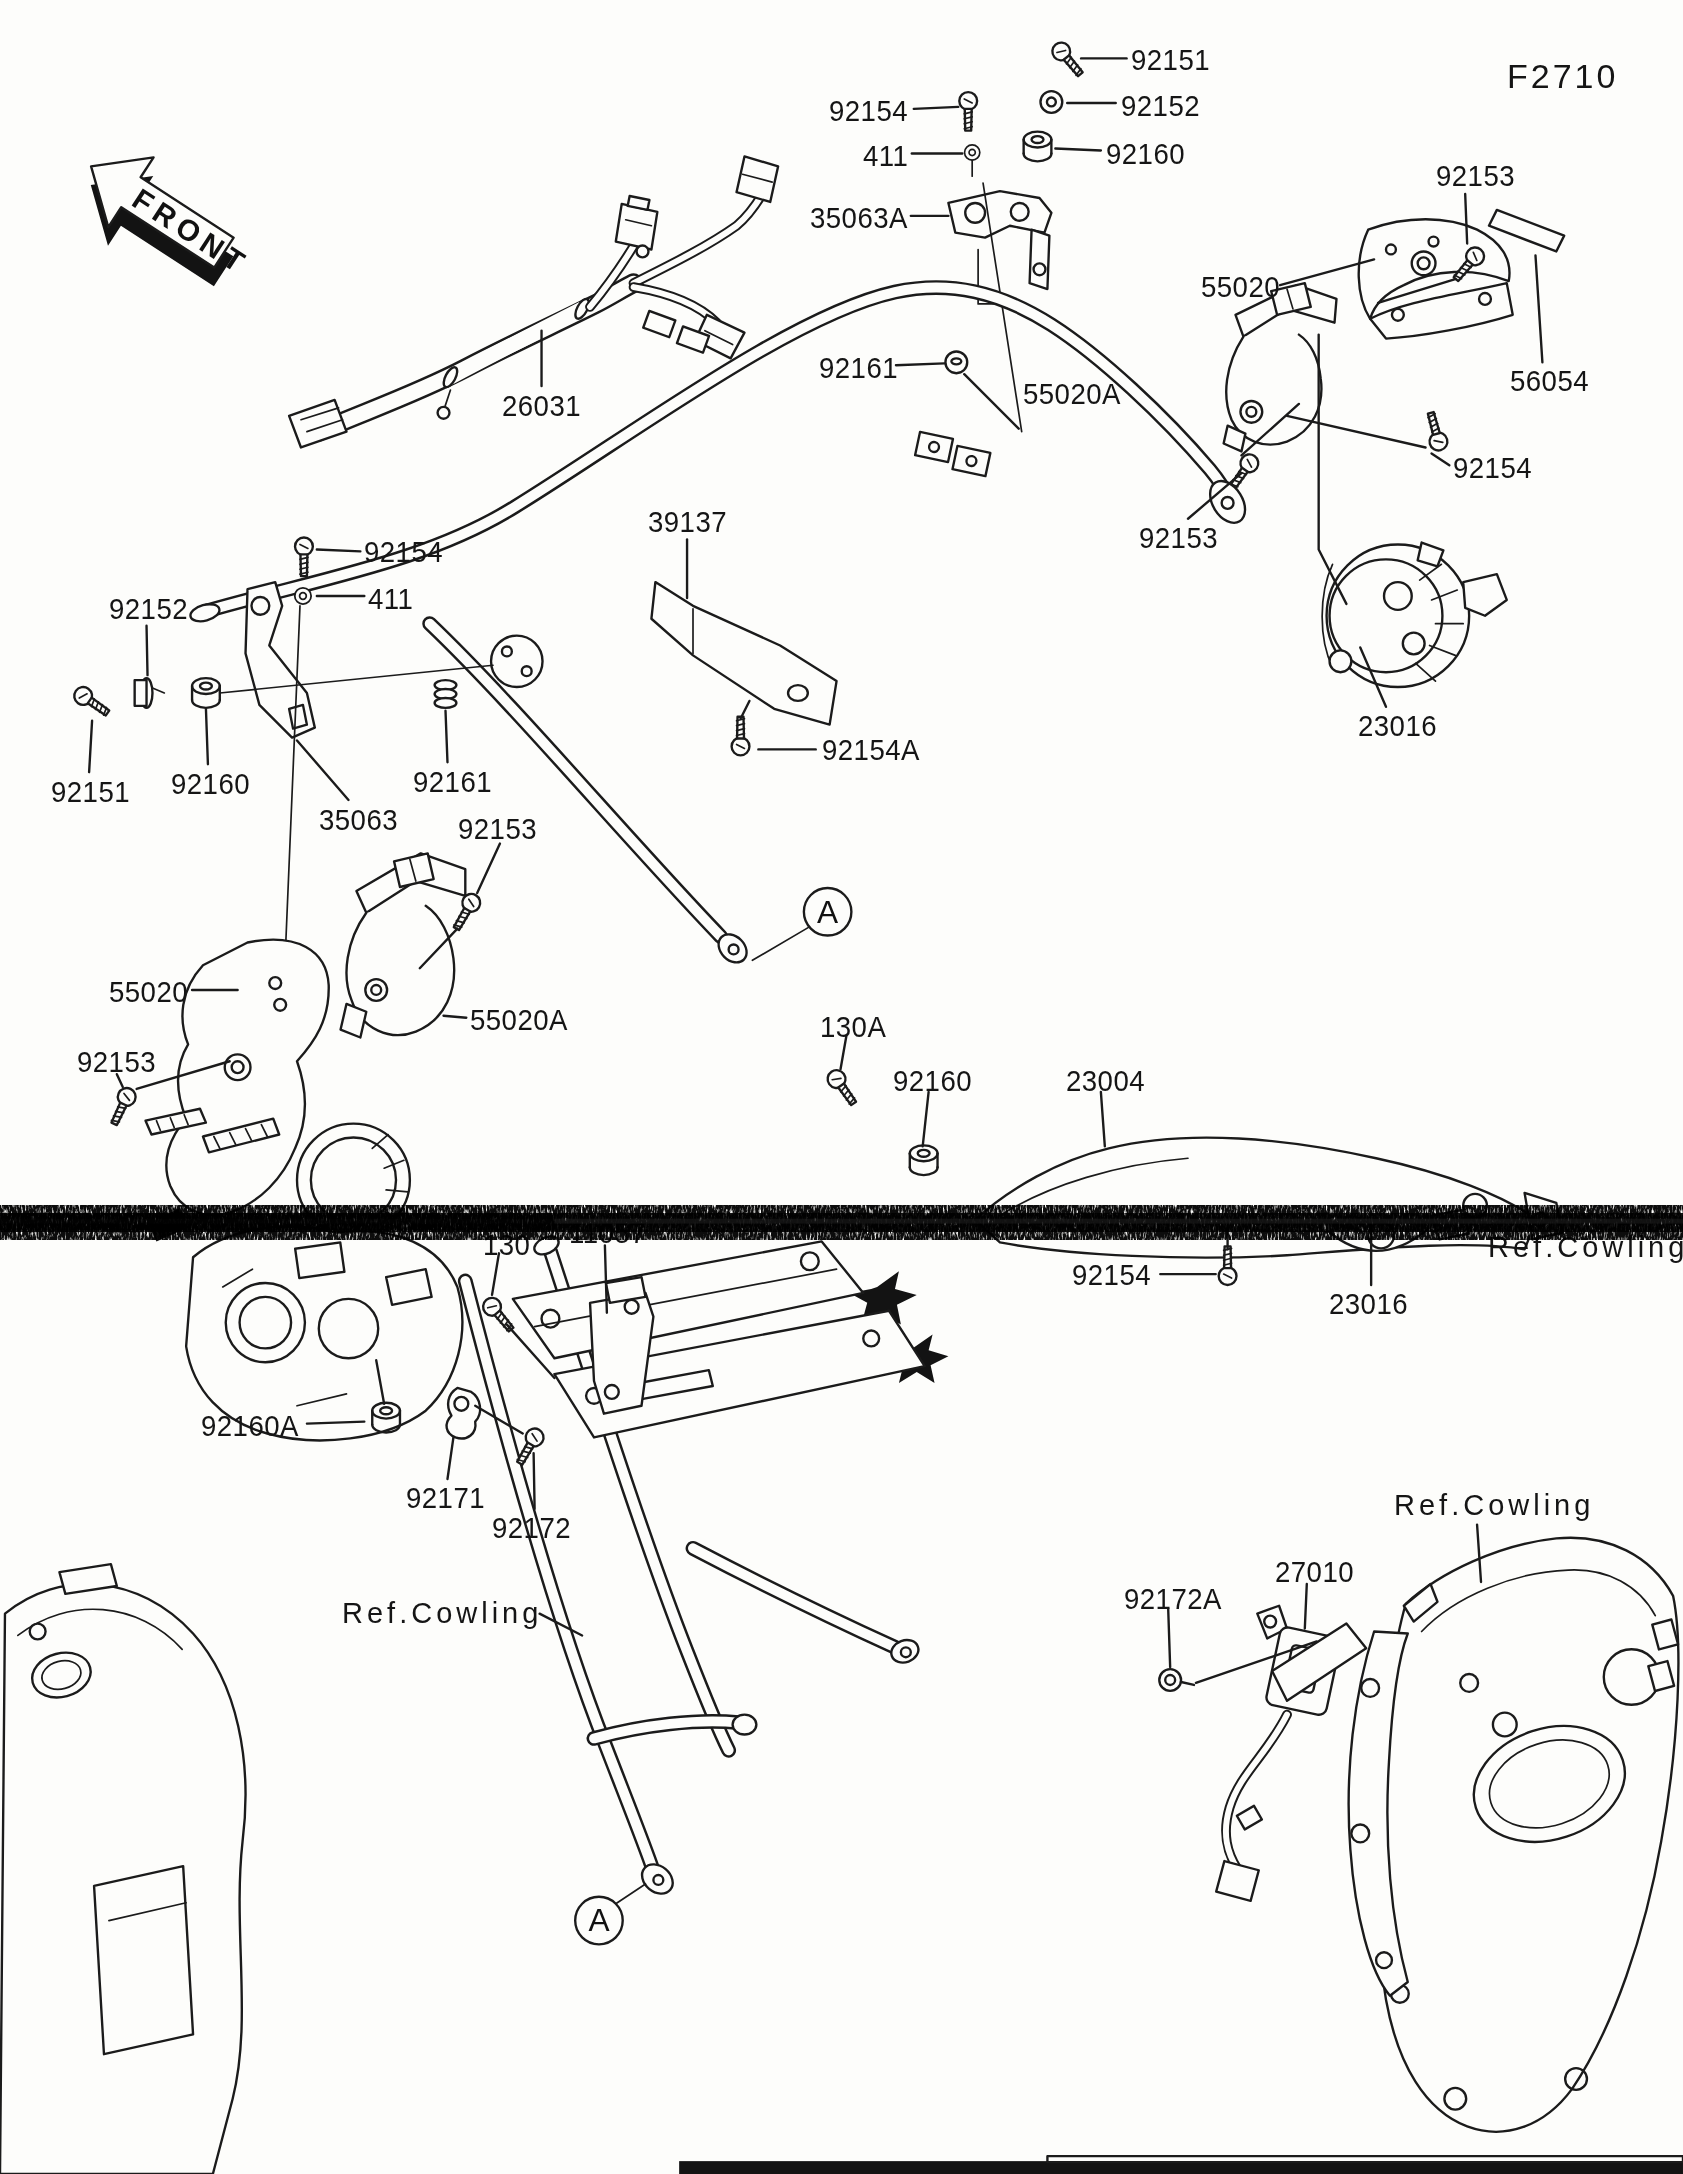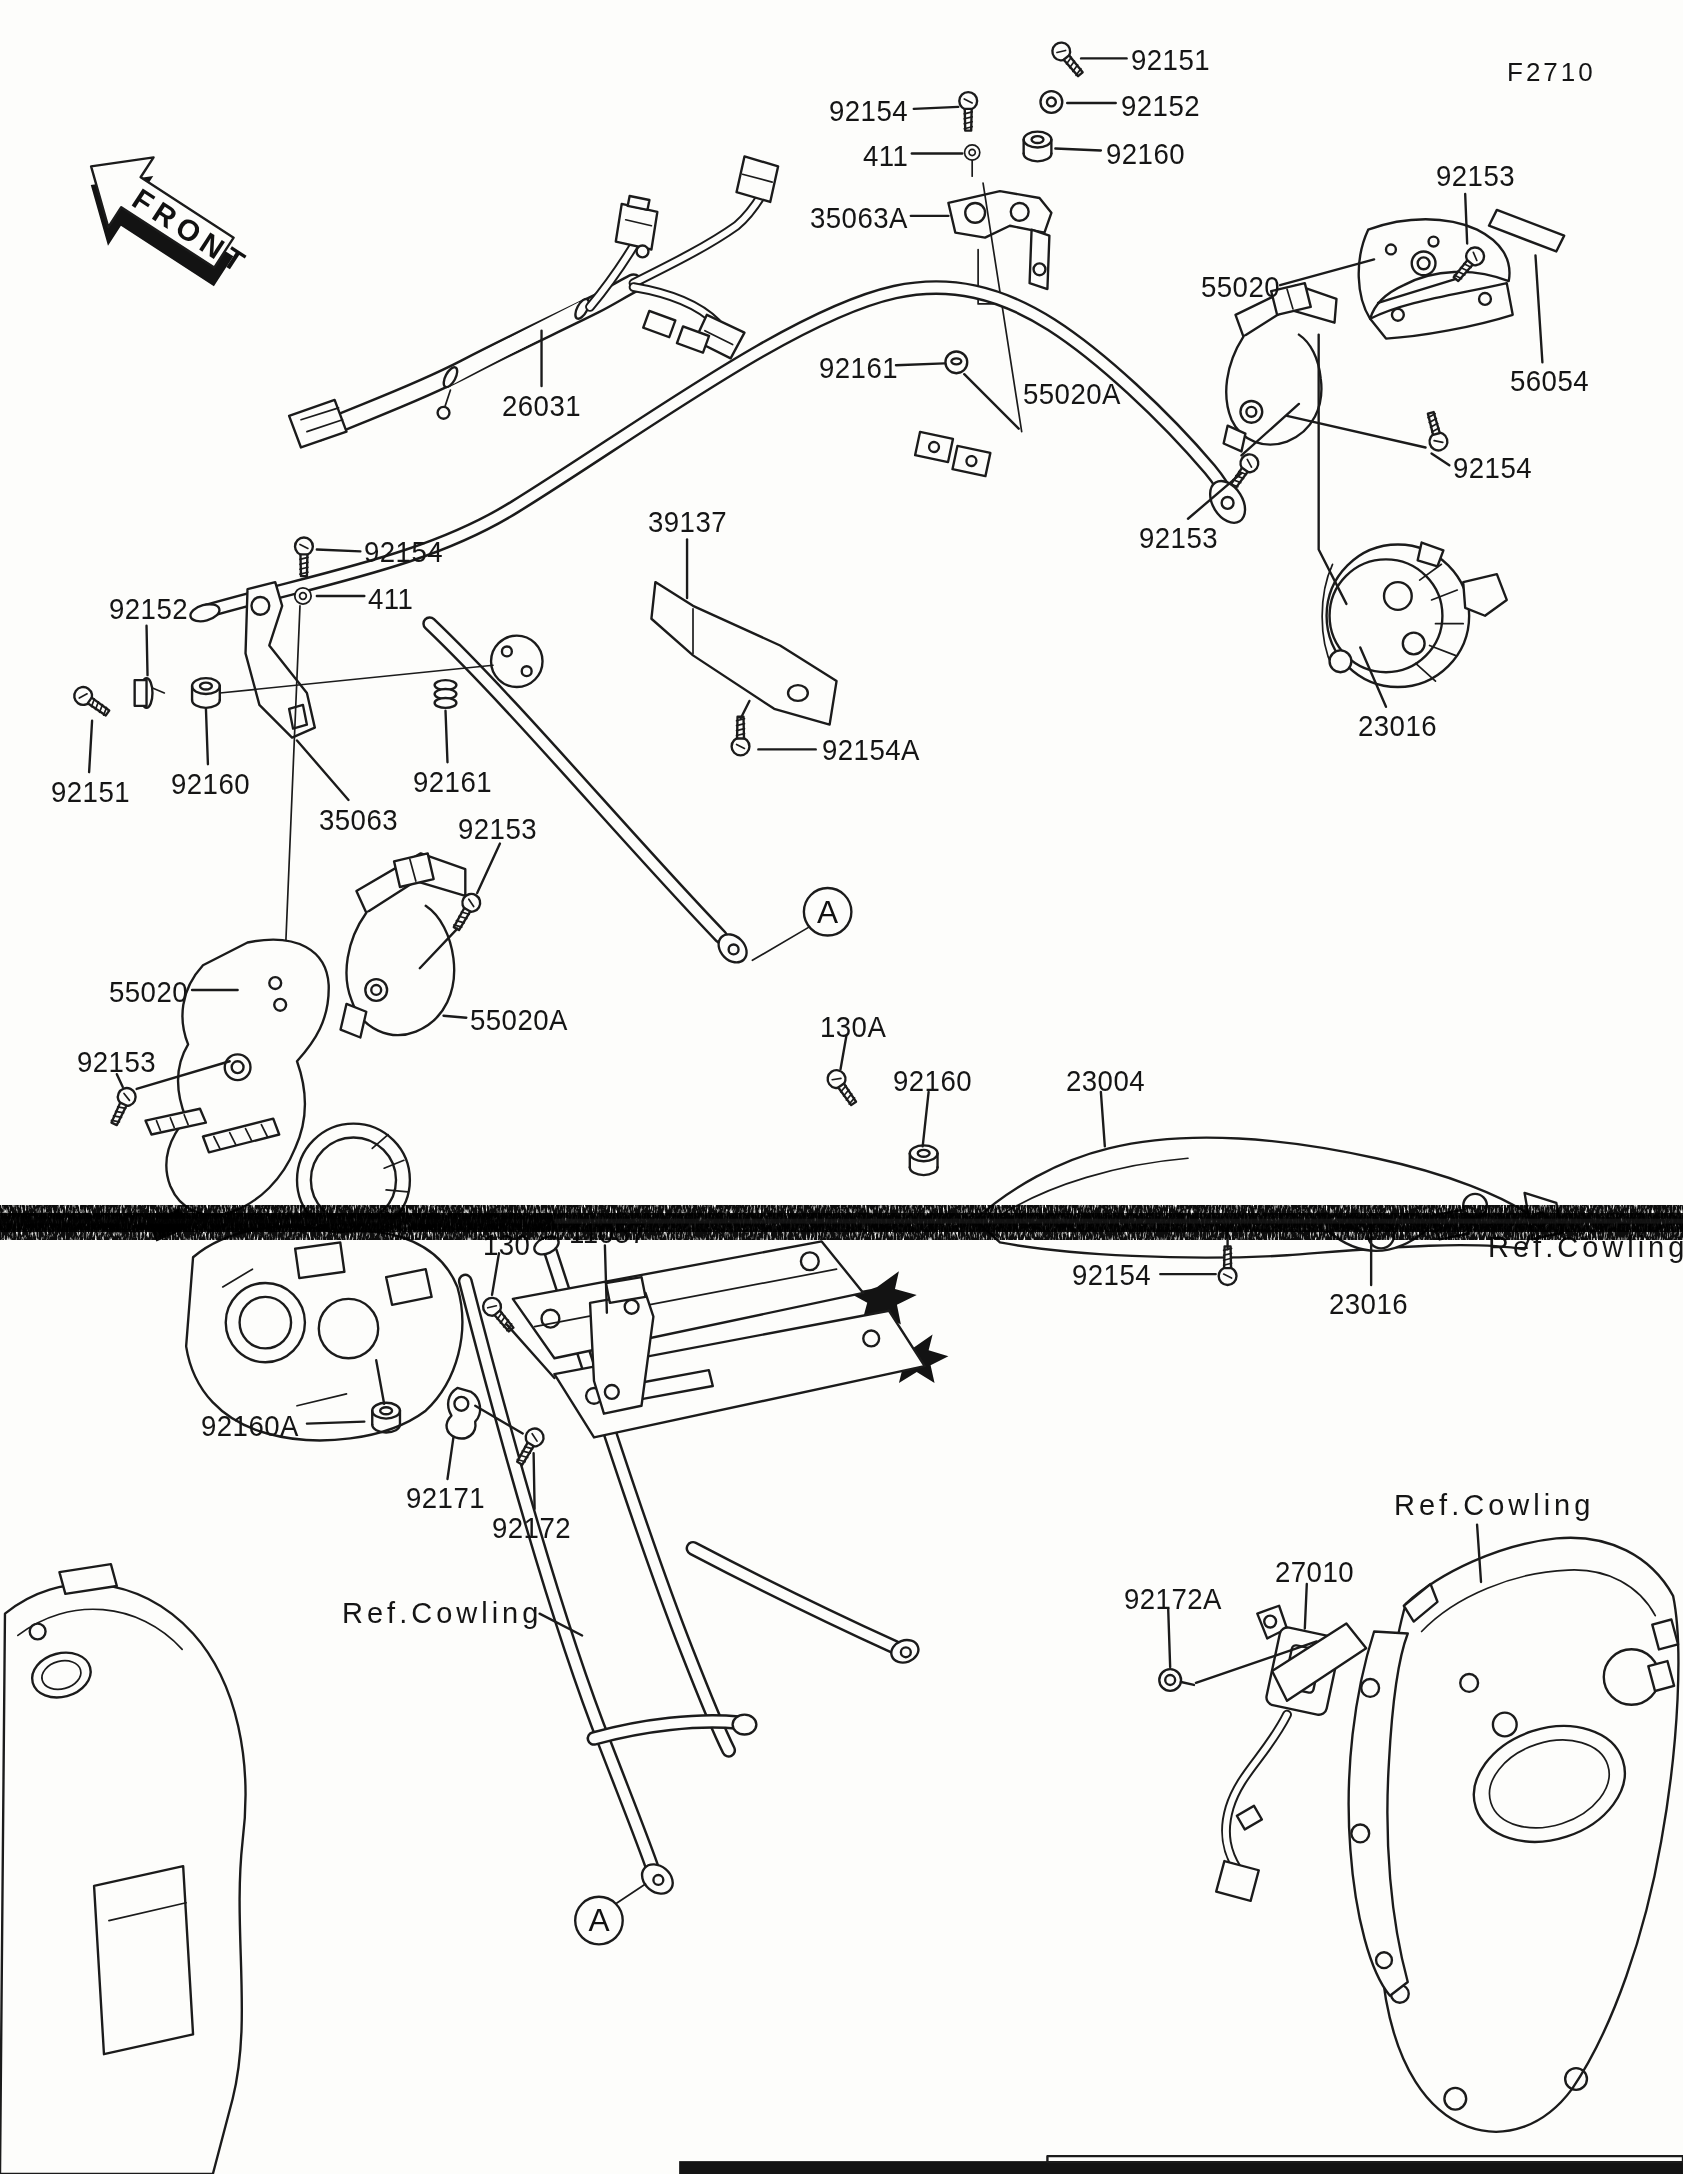--- a/index.html
+++ b/index.html
@@ -4,21 +4,21 @@
 <style>
   html,body{margin:0;padding:0;background:#ffffff;}
   #canvas{position:relative;width:1683px;height:2174px;background:#fdfdfb;overflow:hidden;
           font-family:"Liberation Sans","DejaVu Sans",sans-serif;}
   #art,#overlay{position:absolute;left:0;top:0;}
   #overlay{pointer-events:none;z-index:6;}
   #art{z-index:1;}
   .co{position:absolute;z-index:4;font-size:30px;color:#151515;letter-spacing:0.5px;line-height:1;
       white-space:nowrap;transform:scaleX(.92);transform-origin:left top;}
   .ref{font-size:29px;letter-spacing:4px;transform:none;}
-  .code{font-size:26px;letter-spacing:3px;transform:none;}
+  .code{font-size:34px;letter-spacing:3px;transform:none;}
   
   #art path,#art line,#art circle,#art ellipse,#art rect,#art polyline,#art polygon,
   #overlay path{stroke:#1b1b1b;fill:none;stroke-width:2.4;stroke-linecap:round;stroke-linejoin:round;}
   #art .fw{fill:#fdfdfb;}
   #art .fb{fill:#131313;stroke:none;}
   #art .thin{stroke-width:1.7;}
   #art .to{stroke-width:15;}
   #art .ti{stroke:#fdfdfb;stroke-width:10;}
   #art .ho{stroke-width:20;}
   #art .hi{stroke:#fdfdfb;stroke-width:15;}

